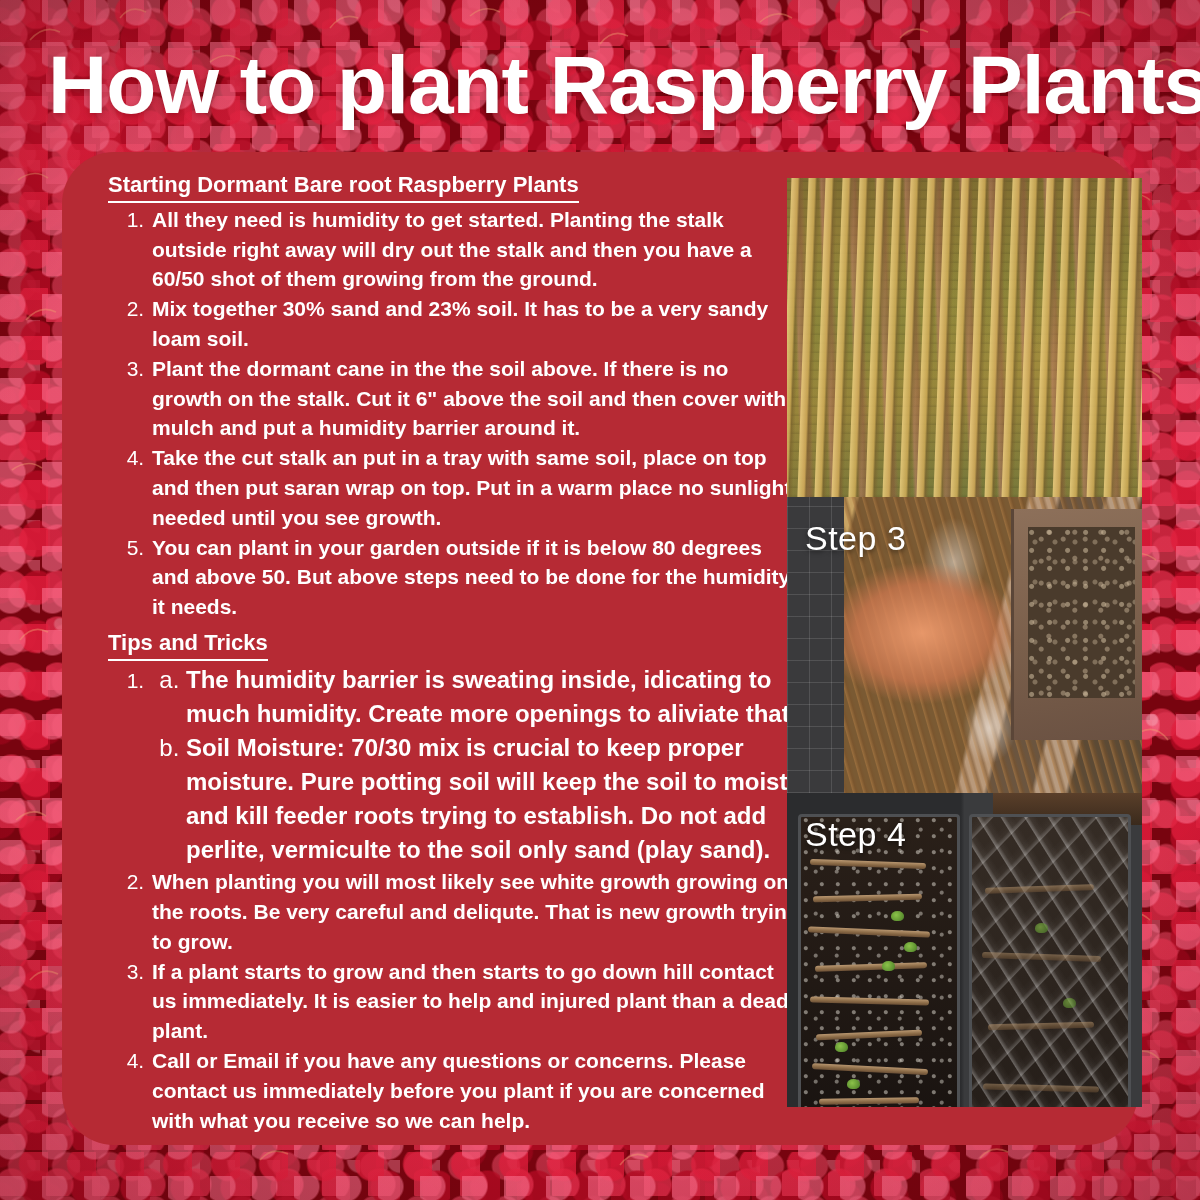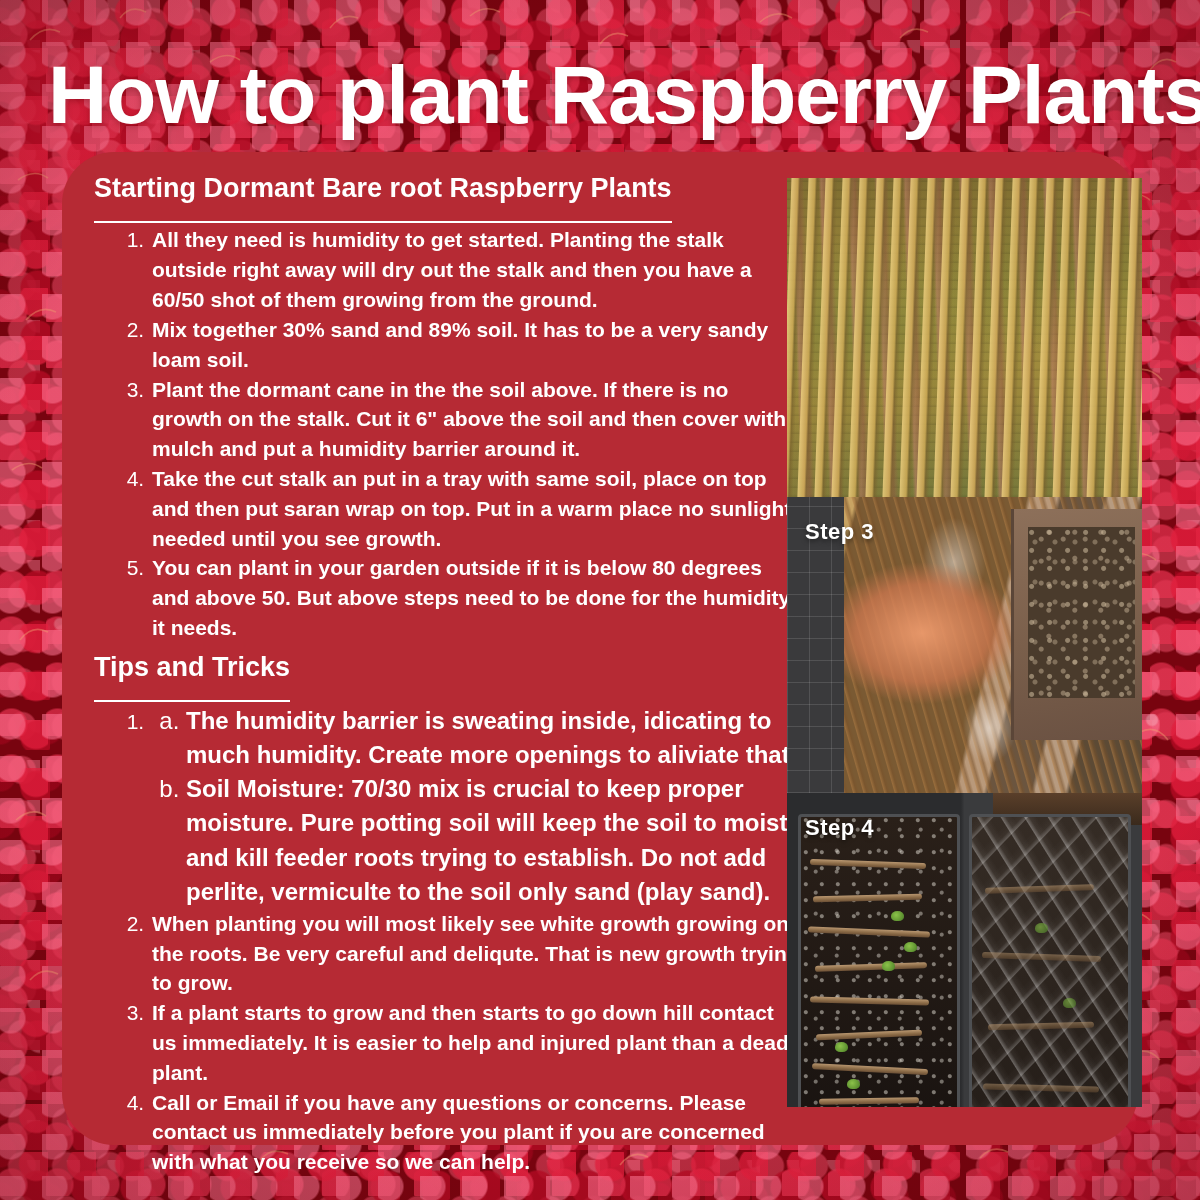--- a/index.html
+++ b/index.html
@@ -73,21 +73,21 @@
   .bg-hairs {
     position: absolute;
     inset: 0;
     opacity: .55;
   }
 
   
   .title {
     position: absolute;
     left: 48px;
-    top: 54px;
+    top: 44px;
     width: 1120px;
     color: #ffffff;
     font-size: 82px;
     font-weight: bold;
     letter-spacing: -1px;
     line-height: 1.0;
     white-space: nowrap;
     text-shadow: 0 2px 6px rgba(90,0,10,0.35);
   }
 
@@ -106,26 +106,26 @@
   .content {
     position: absolute;
     left: 0px;
     top: 18px;
     width: 730px;
     padding-left: 12px;
     color: #ffffff;
   }
   .section-head {
     display: inline-block;
-    font-size: 27px;
+    font-size: 22px;
     font-weight: bold;
     line-height: 1.35;
     border-bottom: 2px solid #ffffff;
-    padding-bottom: 15px;
-    margin-left: 20px;
+    padding-bottom: 1px;
+    margin-left: 34px;
     margin-bottom: 2px;
   }
   .section-head.second {
     margin-top: 6px;
   }
   ol.steps {
     margin: 0;
     padding-left: 76px;
     list-style-type: decimal;
   }
@@ -165,22 +165,22 @@
   .photo {
     position: relative;
     width: 100%;
     overflow: hidden;
   }
   .photo-label {
     position: absolute;
     left: 18px;
     top: 22px;
     color: #ffffff;
-    font-size: 22px;
-    font-weight: bold;
+    font-size: 34px;
+    font-weight: normal;
     letter-spacing: .5px;
     text-shadow: 0 2px 5px rgba(0,0,0,0.5);
     z-index: 4;
   }
 
   
   .photo-canes {
     height: 319px;
     background-color: #9c8a3e;
     background-image:
@@ -360,21 +360,21 @@
   <div class="title">How to plant Raspberry Plants</div>
 
   <div class="card">
 
     <div class="content">
 
       <div class="section-head">Starting Dormant Bare root Raspberry Plants </div>
 
       <ol class="steps">
         <li>All they need is humidity to get started. Planting the  stalk outside right away will dry out the stalk and then you have a 60/50 shot of them growing from the ground.</li>
-        <li>Mix together 30% sand and 89% soil. It has to be a very sandy loam soil.</li>
+        <li>Mix together 30% sand and 23% soil. It has to be a very sandy loam soil.</li>
         <li>Plant the dormant cane in the the soil above. If  there is no growth on the stalk. Cut it 6" above the soil and then cover with mulch and put a humidity barrier around it.</li>
         <li> Take the cut stalk an put in a tray with same soil, place on top and then put saran wrap on top. Put in a warm place no sunlight needed until you see growth.</li>
         <li>  You can plant in your garden outside if it is below 80 degrees and above 50. But above steps need to be done for the humidity it needs.</li>
       </ol>
 
       <div class="section-head second">Tips and Tricks</div>
 
       <ol class="steps">
         <li>
           <ol class="sub">

